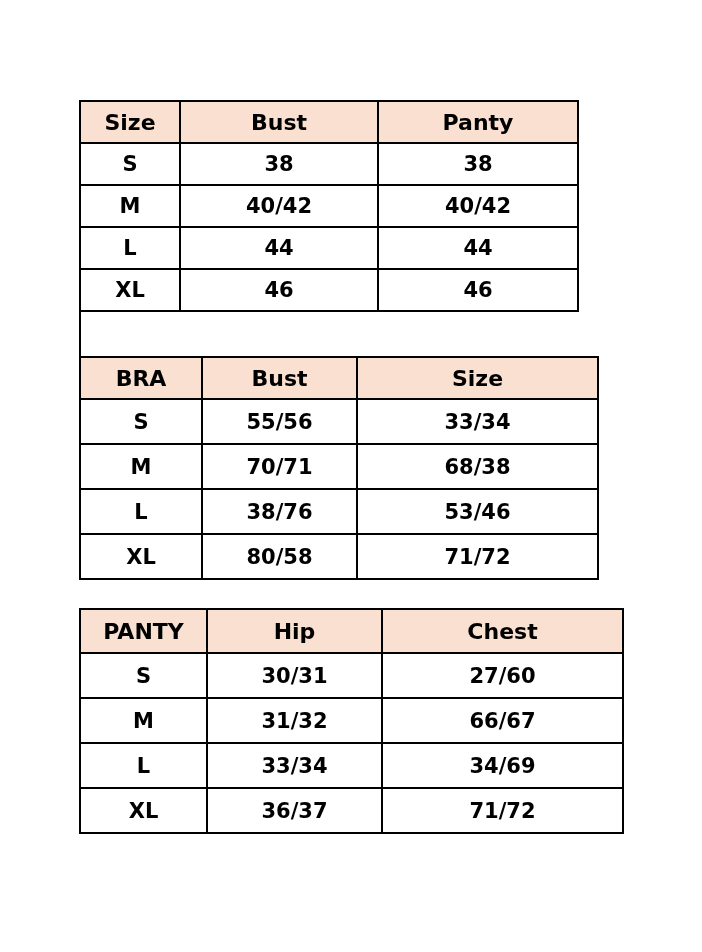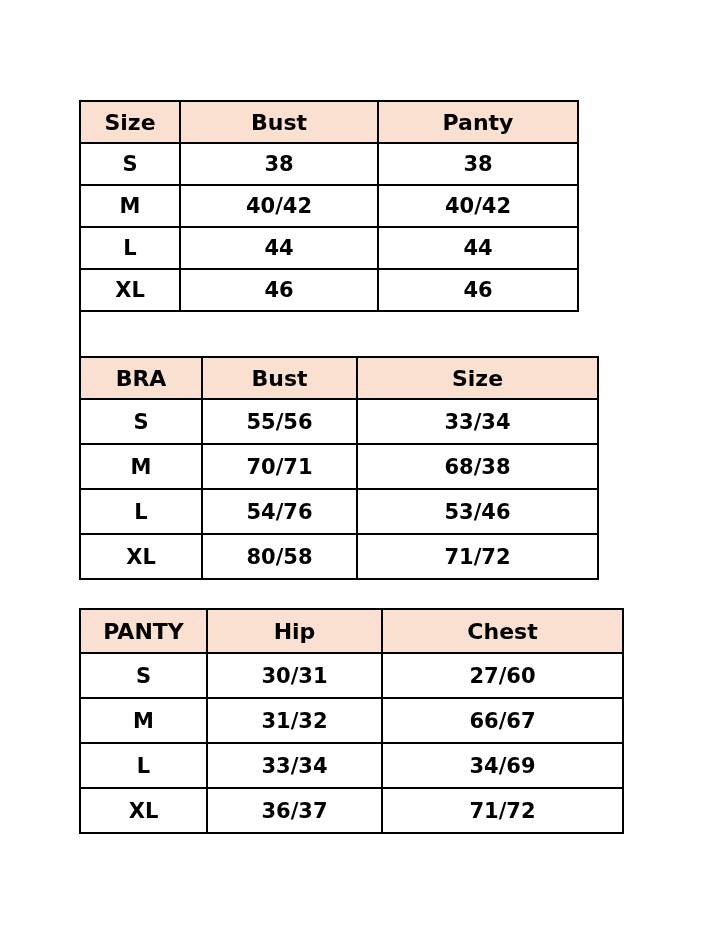--- a/index.html
+++ b/index.html
@@ -148,21 +148,21 @@
         <td>55/56</td>
         <td>33/34</td>
       </tr>
       <tr>
         <td>M</td>
         <td>70/71</td>
         <td>68/38</td>
       </tr>
       <tr>
         <td>L</td>
-        <td>54/76</td>
+        <td>38/76</td>
         <td>53/46</td>
       </tr>
       <tr>
         <td>XL</td>
         <td>80/58</td>
         <td>71/72</td>
       </tr>
     </tbody>
   </table>
 

